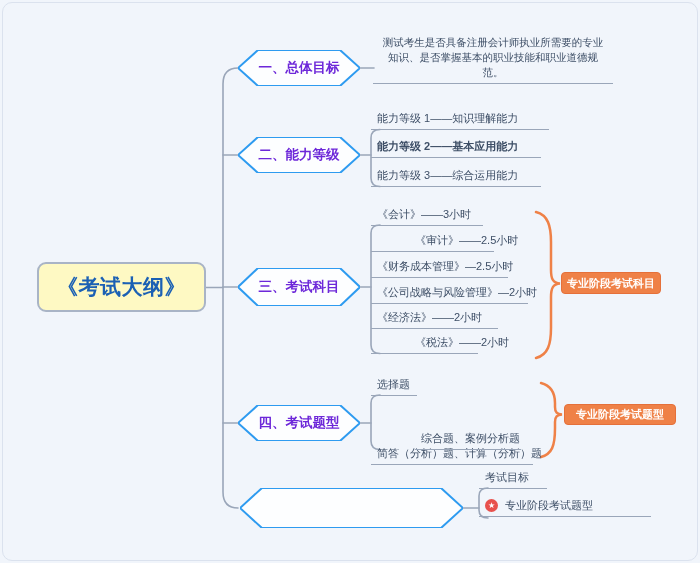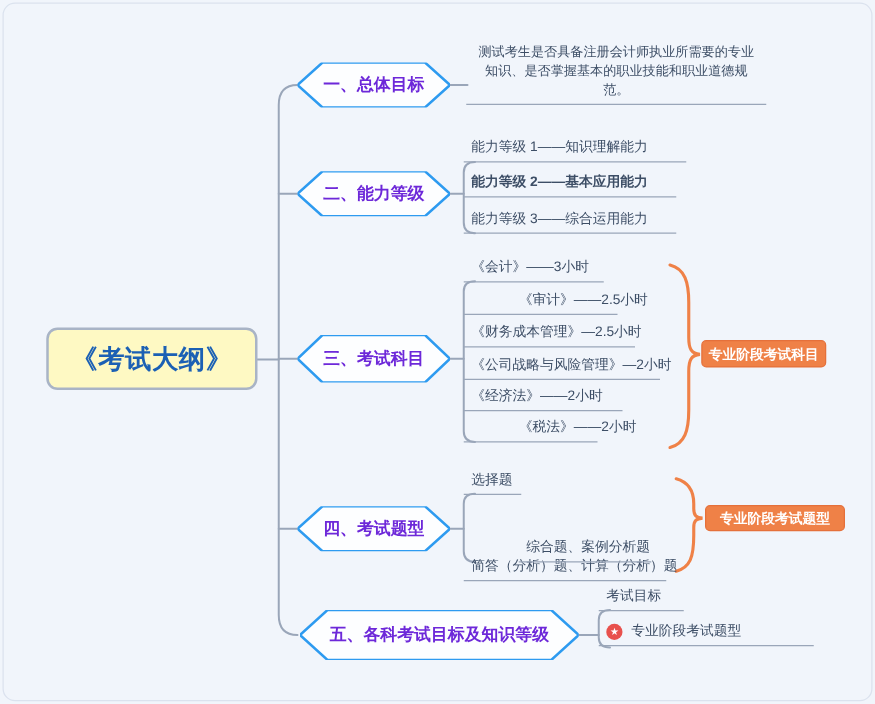--- a/index.html
+++ b/index.html
@@ -113,21 +113,20 @@
   <svg width="122" height="36">
     <polygon points="0,18 20,0 102,0 122,18 102,36 20,36" fill="#fdfeff" stroke="#2e9bf0" stroke-width="2" stroke-linejoin="round"></polygon>
   </svg>
   <span class="lbl">四、考试题型</span>
 </div>
 
 <div class="hexnode" style="left:240px;top:488px;width:223px;height:40px;">
   <svg width="223" height="40">
     <polygon points="0,20 22,0 201,0 223,20 201,40 22,40" fill="#fdfeff" stroke="#2e9bf0" stroke-width="2" stroke-linejoin="round"></polygon>
   </svg>
-  <span class="lbl">五、各科考试目标及知识等级</span>
 </div>
 
 <div class="leaf small" style="left:373px;top:35px;width:240px;text-align:center;">
   <span>测试考生是否具备注册会计师执业所需要的专业知识、是否掌握基本的职业技能和职业道德规范。</span>
 </div>
 
 <div class="leaf nowrap" style="left:371px;top:110.5px;width:178px;">
   <span>能力等级 1——知识理解能力</span>
 </div>
 <div class="leaf nowrap" style="left:371px;top:139px;width:170px;font-weight:bold;">

